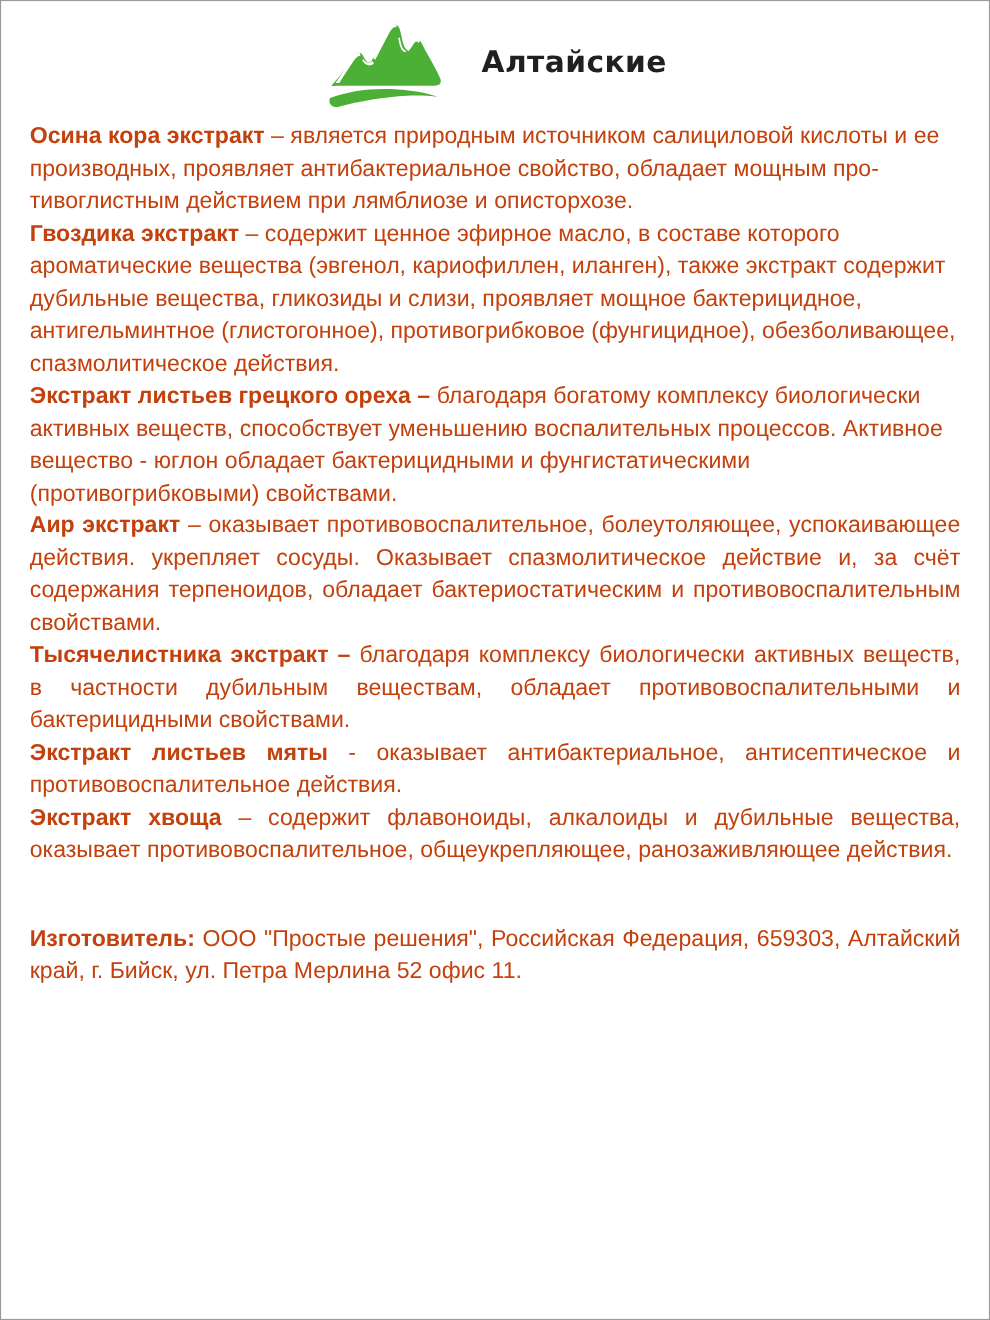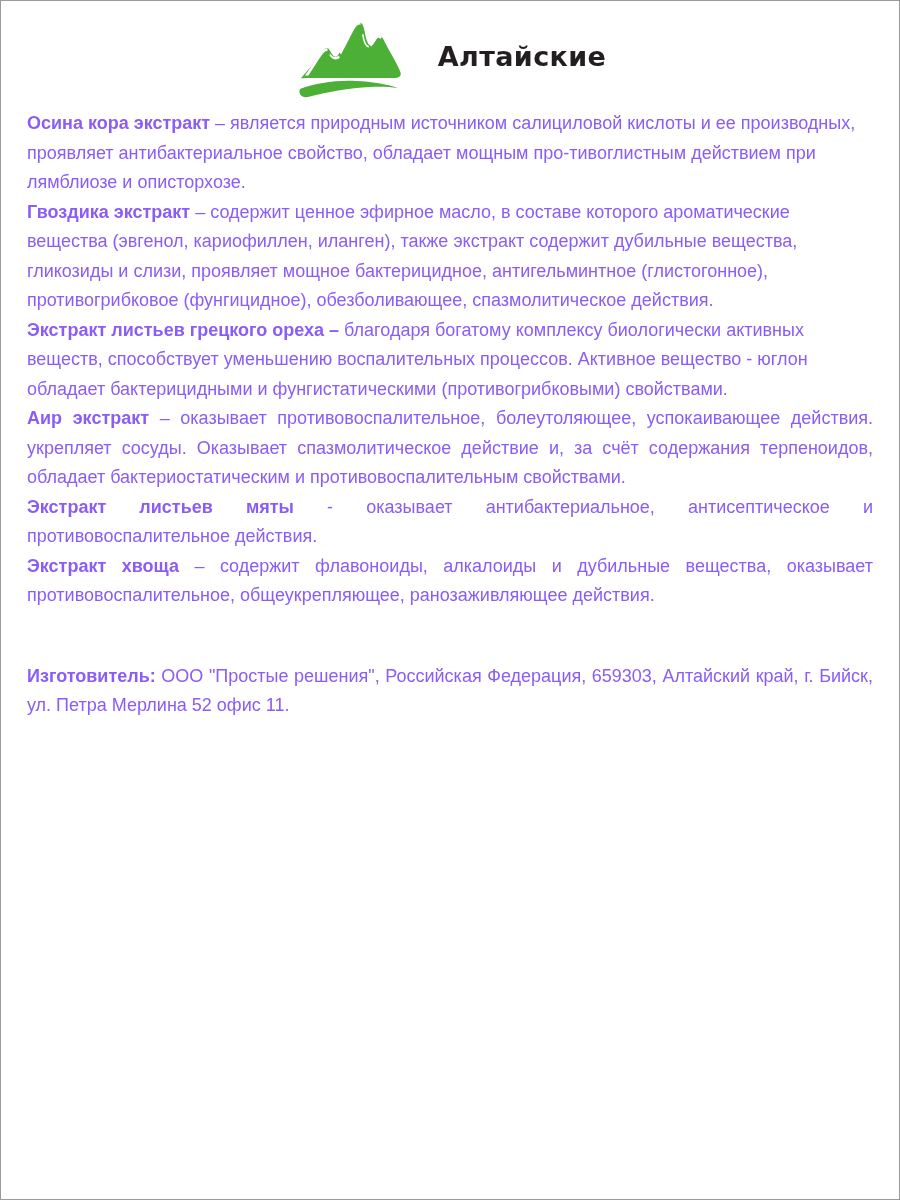--- a/index.html
+++ b/index.html
@@ -56,23 +56,23 @@
   .logo-line.second {
     padding-left: 14px;
   }
 
   .content {
     padding: 0 26px 0 26px;
   }
 
   p.para {
     margin: 0 0 0 0;
-    font-size: 18px;
+    font-size: 21px;
     line-height: 29.5px;
-    color: #8b5cf6;
+    color: #c2410c;
     text-align: left;
     hyphens: none;
   }
   p.para.justify {
     text-align: justify;
     text-align-last: left;
   }
   p.para b,
   p.para .lead {
     font-weight: bold;
@@ -114,20 +114,21 @@
 
     <p class="para"><b>Осина кора экстракт</b><span> – является природным источником салициловой кислоты и ее производных, проявляет антибактериальное свойство, обладает мощным про-тивоглистным действием при лямблиозе и описторхозе.</span></p>
 
     <p class="para"><b>Гвоздика экстракт</b><span> – содержит ценное эфирное масло, в составе которого ароматические вещества (эвгенол, кариофиллен, иланген), также экстракт содержит дубильные вещества, гликозиды и слизи, проявляет мощное бактерицидное, антигельминтное (глистогонное), противогрибковое (фунгицидное), обезболивающее, спазмолитическое действия.</span></p>
 
     <p class="para"><b>Экстракт листьев грецкого ореха –</b><span> благодаря богатому комплексу биологически активных веществ, способствует уменьшению воспалительных процессов. Активное вещество - юглон обладает бактерицидными и фунгистатическими (противогрибковыми) свойствами.</span></p>
 
 
     <p class="para justify"><b>Аир экстракт</b><span> – оказывает противовоспалительное, болеутоляющее, успокаивающее действия. укрепляет сосуды. Оказывает спазмолитическое действие и, за счёт содержания терпеноидов, обладает бактериостатическим и противовоспалительным свойствами.</span></p>
 
+    <p class="para justify"><b>Тысячелистника экстракт –</b><span> благодаря комплексу биологически активных веществ, в частности дубильным веществам, обладает противовоспалительными и бактерицидными свойствами.</span></p>
 
 
     <p class="para justify"><b>Экстракт листьев мяты</b><span> -  оказывает антибактериальное, антисептическое и противовоспалительное действия.</span></p>
 
     <p class="para justify"><b>Экстракт хвоща</b><span> – содержит флавоноиды, алкалоиды и дубильные вещества, оказывает противовоспалительное, общеукрепляющее, ранозаживляющее действия.</span></p>
 
 
     <div class="gap-block"></div>
 
 

